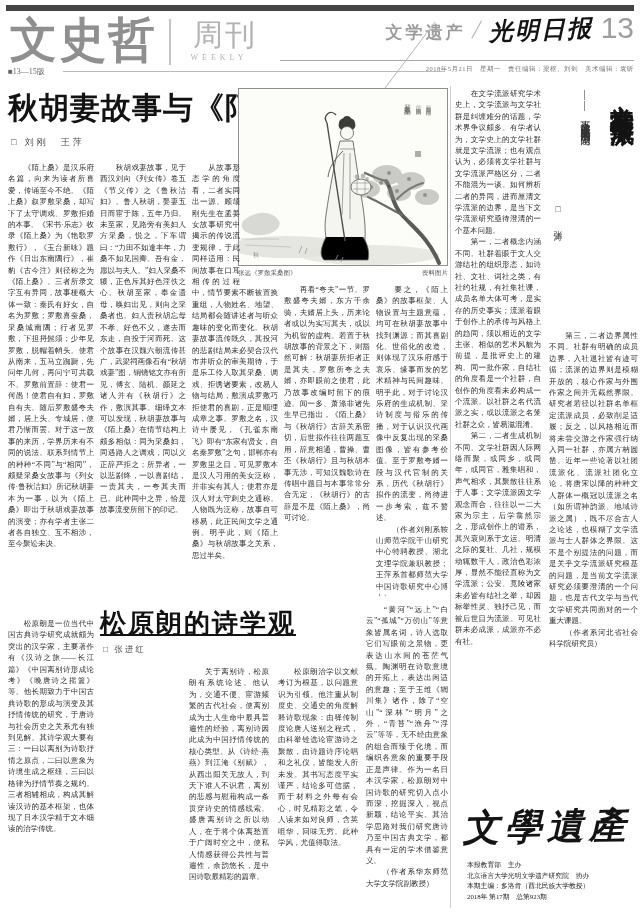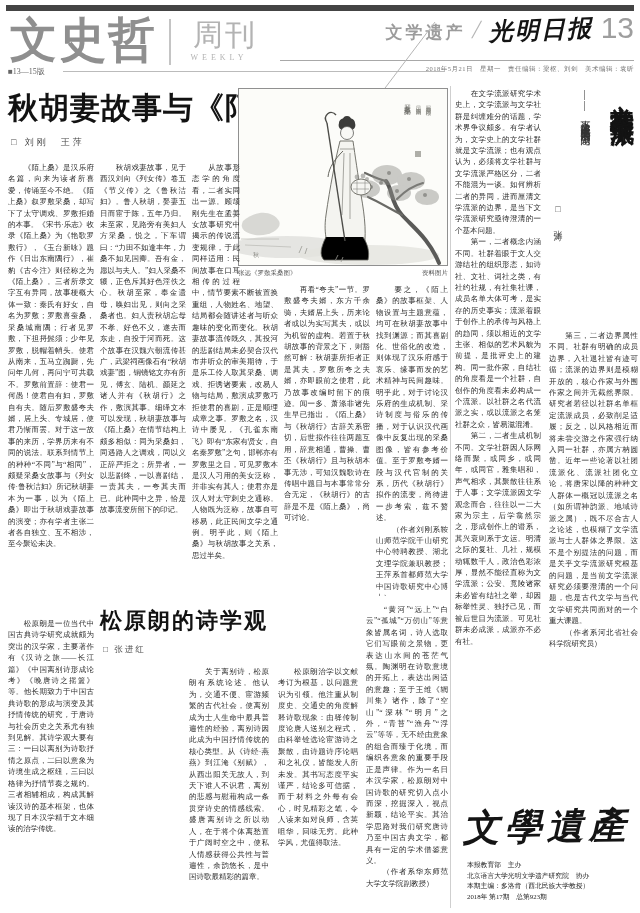--- a/index.html
+++ b/index.html
@@ -33,21 +33,21 @@
   .main-title{position:absolute;left:0;top:2px;font-size:30px;font-weight:bold;color:#121212;
               letter-spacing:1px;white-space:nowrap;}
   .main-byline{position:absolute;left:3px;top:50px;font-size:9px;color:#4a4a4a;letter-spacing:3px;}
   .illu{position:absolute;left:230px;top:2px;width:208px;height:176px;border:1px solid #909090;
         background:#fcfcf9;}
   .illu-cap{position:absolute;left:230px;top:183px;width:210px;display:flex;
             justify-content:space-between;font-size:6.5px;color:#555;}
   .cutout{float:right;width:38px;height:122px;}
   
   .art-bottom{position:absolute;left:8px;top:604px;width:440px;height:304px;}
-  .bottom-title{position:absolute;left:92px;top:2px;font-size:22px;font-weight:bold;color:#121212;letter-spacing:2px;}
+  .bottom-title{position:absolute;left:92px;top:2px;font-size:26px;font-weight:bold;color:#121212;letter-spacing:2px;text-decoration:underline;}
   .bottom-byline{position:absolute;left:95px;top:40px;font-size:8.5px;color:#4a4a4a;letter-spacing:2px;}
   
   .vdiv{position:absolute;left:450px;top:86px;height:822px;border-left:1px solid #cfcfcf;}
   .art-right{position:absolute;left:455px;top:86px;width:183px;height:822px;}
   .vt-box{position:absolute;left:94px;top:0;width:89px;height:238px;}
   .vt-title{position:absolute;right:0;top:0;writing-mode:vertical-rl;font-size:24px;font-weight:bold;
             color:#131313;letter-spacing:2px;height:238px;}
   .vt-sub{position:absolute;right:46px;top:4px;writing-mode:vertical-rl;font-size:10px;color:#333;
           height:230px;letter-spacing:1px;}
   .vt-byline{position:absolute;left:2px;top:118px;writing-mode:vertical-rl;font-size:9px;color:#555;letter-spacing:3px;}

